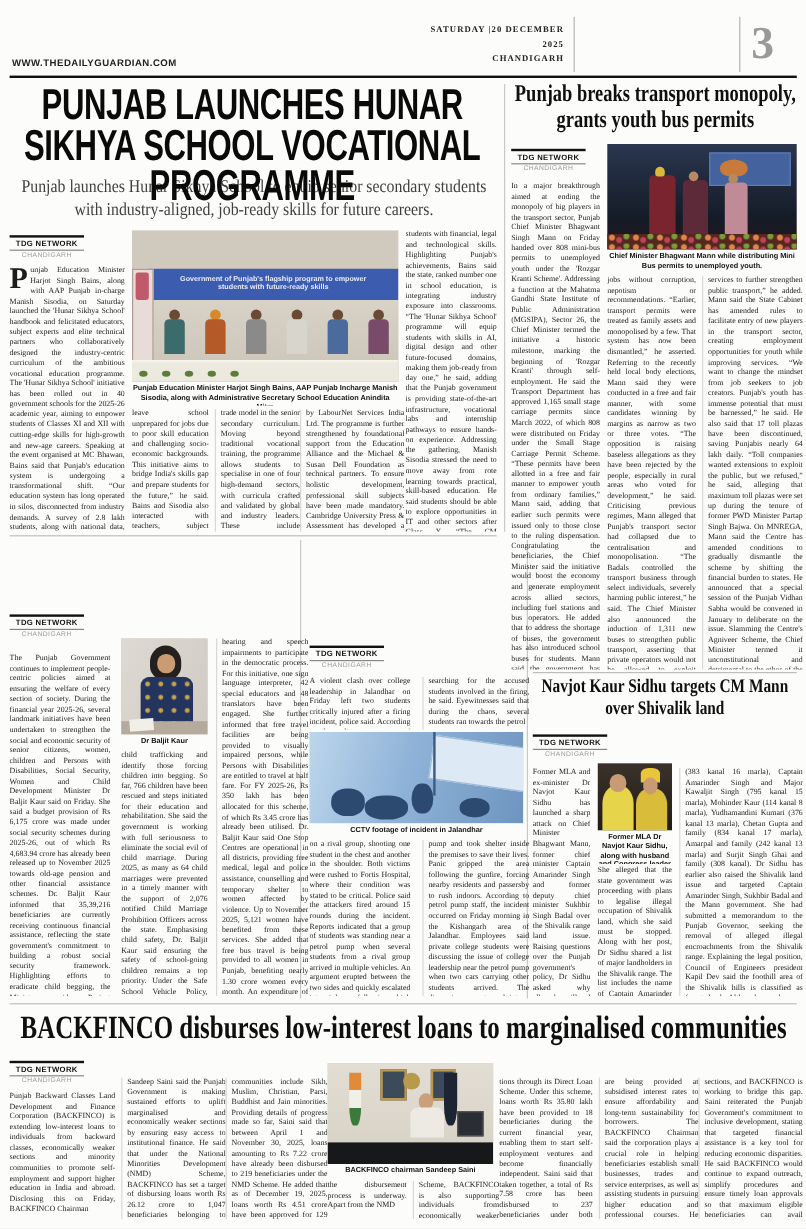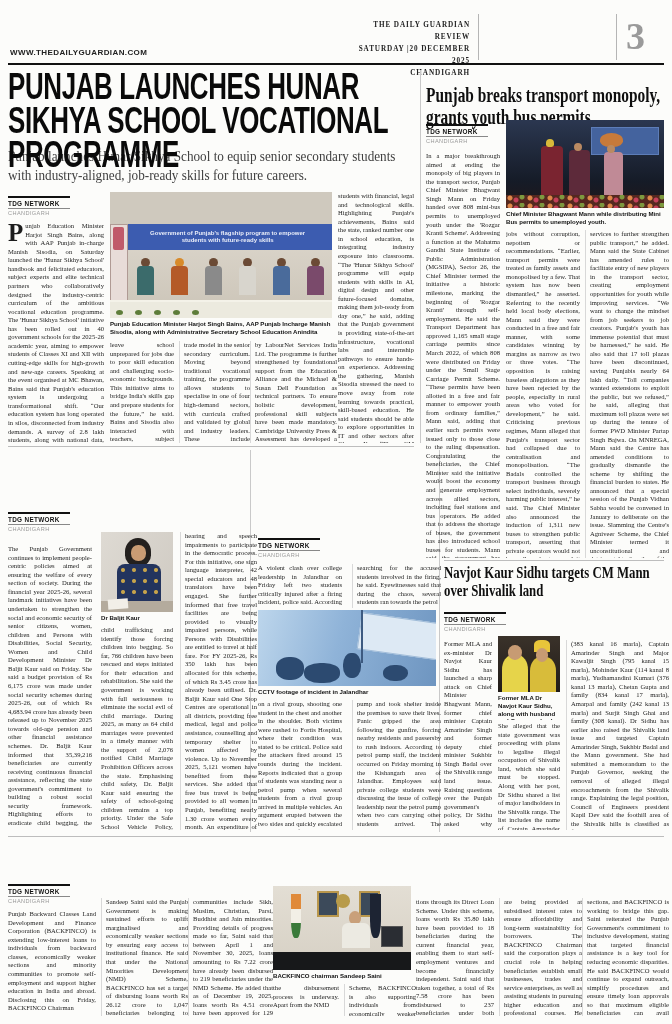--- a/index.html
+++ b/index.html
@@ -1,18 +1,18 @@
 <!DOCTYPE html>
 <html><head>
 <meta charset="utf-8">
 <style>
   html,body{margin:0;padding:0;background:#e9e7e2;}
   #page{position:relative;width:672px;height:1024px;background:#fcfcfa;margin:0 auto;
         font-family:"Liberation Serif",serif;color:#141414;overflow:hidden;}
-  .abs{position:absolute;}
+  .abs{position:absolute;text-align:center;}
   .squeeze{display:block;transform-origin:0 0;}
   
   #site-url{left:10px;top:48px;font-family:"Liberation Sans",sans-serif;font-weight:bold;
             font-size:8px;letter-spacing:.4px;color:#222;}
   #edition{left:352px;top:20px;width:118px;text-align:right;font-weight:bold;font-size:7.2px;
            letter-spacing:.9px;line-height:1.65;color:#232323;}
   .mast-divider{width:1px;background:#b5b5b5;top:14px;height:46px;}
   #mast-div1{left:478px;} #mast-div2{left:616px;}
   #section-title{left:486px;top:10px;font-weight:bold;font-size:42px;color:#101010;}
   #page-number{left:626px;top:14px;font-weight:bold;font-size:38px;color:#9a9a9a;}
@@ -73,21 +73,21 @@
              justify-content:space-around;align-items:flex-end;}
   .person{position:relative;width:13%;height:100%;}
   .person .head{position:absolute;left:50%;top:0;width:9px;height:9px;margin-left:-4px;
                 border-radius:50%;background:#6b4a35;}
   .person .body{position:absolute;left:50%;top:8px;width:17px;height:70%;margin-left:-8px;
                 border-radius:4px 4px 0 0;}
   .hp-table{position:absolute;left:0;right:0;bottom:0;height:13%;background:#eceadf;
             border-top:2px solid #f4f2e9;}
   .hp-table i{display:inline-block;width:7px;height:5px;border-radius:50%;background:#5e7d3a;margin:1px 6px;}
   
-  #t-headline{left:426px;top:84px;width:240px;font-size:20px;line-height:1.12;}
+  #t-headline{left:426px;top:67px;width:240px;font-size:20px;line-height:1.12;}
   #t-headline .squeeze{transform:scaleX(.77);width:130%;}
   #t-byline{left:426px;top:124px;}
   #t-photo{left:506px;top:120px;width:158px;height:88px;}
   #t-caption{left:506px;top:210px;width:158px;height:16px;}
   #t-col1{left:426px;top:152px;width:74px;height:406px;}
   #t-col2{left:506px;top:230px;width:74px;height:328px;}
   #t-col3{left:585px;top:230px;width:79px;height:328px;}
   .tp-bg{position:absolute;inset:0;background:linear-gradient(#2b3750,#151b27 70%,#20171a);}
   .tp-screen{position:absolute;right:3%;top:8%;width:42%;height:30%;background:#44639e;
              border:1px solid #5d7db8;}
@@ -168,21 +168,20 @@
   .bf-desk{position:absolute;left:0;right:0;bottom:0;height:22%;background:#17181a;}
   .bf-monitor{position:absolute;right:6%;top:48%;width:14%;height:22%;background:#2a2d33;border:1px solid #555;}
 </style>
 </head>
 <body>
 
 <div id="page">
 
   <div class="abs" id="site-url">WWW.THEDAILYGUARDIAN.COM</div>
   <div class="abs" id="edition">
-    <div>THE DAILY GUARDIAN REVIEW</div>
     <div>SATURDAY |20 DECEMBER 2025</div>
     <div>CHANDIGARH</div>
   </div>
   <div class="abs mast-divider" id="mast-div1"></div>
   <div class="abs mast-divider" id="mast-div2"></div>
   <div class="abs" id="page-number">3</div>
   <div class="abs" id="header-rule"></div>
 
   <div class="abs vrule" id="vr1"></div>
   <div class="abs vrule" id="vr2"></div>
@@ -320,20 +319,23 @@
     <div class="nv-drape" style="left:6%;top:34%;width:42%;height:66%;background:#e6d44a;"></div>
     <div class="nv-face" style="left:16%;top:16%;width:22%;height:26%;"></div>
     <div class="nv-drape" style="left:52%;top:38%;width:42%;height:62%;background:#d8bc3a;"></div>
     <div class="nv-drape" style="left:58%;top:8%;width:26%;height:20%;background:#e8c53a;"></div>
     <div class="nv-face" style="left:61%;top:22%;width:20%;height:24%;"></div>
   </div>
   <div class="abs caption" id="n-caption">Former MLA Dr Navjot Kaur Sidhu, along with husband and Congress leader Navjot Singh Sidhu</div>
   <div class="abs bodytext" id="n-col2">She alleged that the state government was proceeding with plans to legalise illegal occupation of Shivalik land, which she said must be stopped. Along with her post, Dr Sidhu shared a list of major landholders in the Shivalik range. The list includes the name of Captain Amarinder Singh and his mother Mohinder Kaur, but does not include Sukhbir Badal. According to the list posted by her, prominent landholders in the Shivalik range include Rajinder Singh Bhullar (1,060 kanal 10 marla), Shivinder Singh</div>
   <div class="abs bodytext colrule" id="n-col3">(383 kanal 16 marla), Captain Amarinder Singh and Major Kawaljit Singh (795 kanal 15 marla), Mohinder Kaur (114 kanal 8 marla), Yudhamandini Kumari (376 kanal 13 marla), Chetan Gupta and family (834 kanal 17 marla), Amarpal and family (242 kanal 13 marla) and Surjit Singh Ghai and family (308 kanal). Dr Sidhu has earlier also raised the Shivalik land issue and targeted Captain Amarinder Singh, Sukhbir Badal and the Mann government. She had submitted a memorandum to the Punjab Governor, seeking the removal of alleged illegal encroachments from the Shivalik range. Explaining the legal position, Council of Engineers president Kapil Dev said the foothill area of the Shivalik hills is classified as forest land. Although people own land in the area, the Supreme Court has treated it as forest land, prohibiting activities including agriculture, which caused hardship to landowners.</div>
 
+  <div class="abs headline-serif" id="b-headline">
+      <span class="squeeze">BACKFINCO disburses low-interest loans to marginalised communities</span>
+    </div>
   <div class="abs byline" id="b-byline">
     <div class="bn">TDG NETWORK</div>
     <div class="bl">CHANDIGARH</div>
   </div>
   <div class="abs bodytext" id="b-col1">Punjab Backward Classes Land Development and Finance Corporation (BACKFINCO) is extending low-interest loans to individuals from backward classes, economically weaker sections and minority communities to promote self-employment and support higher education in India and abroad. Disclosing this on Friday, BACKFINCO Chairman</div>
   <div class="abs bodytext colrule" id="b-col2">Sandeep Saini said the Punjab Government is making sustained efforts to uplift marginalised and economically weaker sections by ensuring easy access to institutional finance. He said that under the National Minorities Development (NMD) Scheme, BACKFINCO has set a target of disbursing loans worth Rs 26.12 crore to 1,047 beneficiaries belonging to minority communities during the financial year 2025-26. These</div>
   <div class="abs bodytext colrule" id="b-col3">communities include Sikh, Muslim, Christian, Parsi, Buddhist and Jain minorities. Providing details of progress made so far, Saini said that between April 1 and November 30, 2025, loans amounting to Rs 7.22 crore have already been disbursed to 219 beneficiaries under the NMD Scheme. He added that as of December 19, 2025, loans worth Rs 4.51 crore have been approved for 129 additional beneficiaries, and</div>
   <div class="photo" id="b-photo">
     <div class="bf-bg"></div>
     <div class="bf-frame" style="left:32%;"></div>

